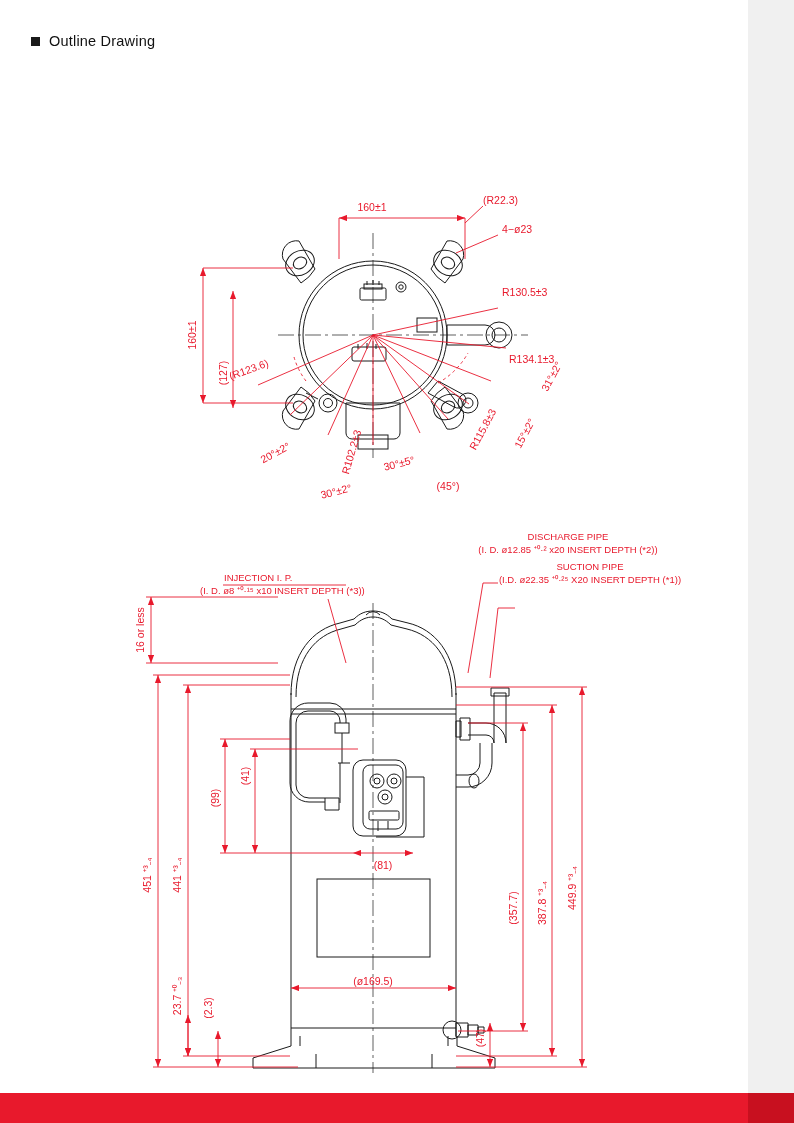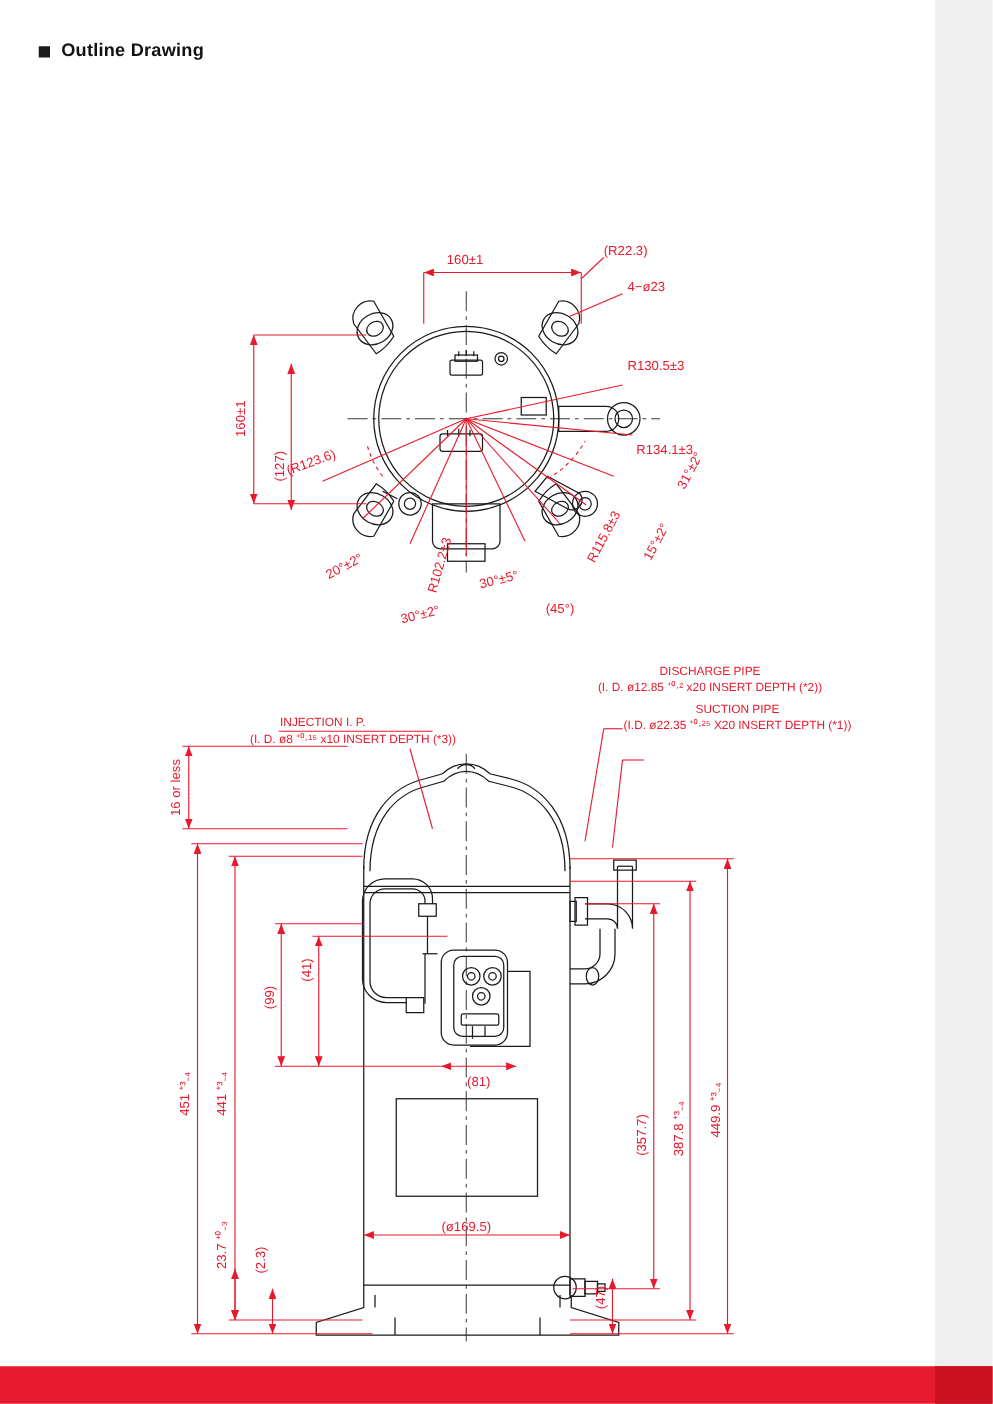--- a/index.html
+++ b/index.html
@@ -34,21 +34,21 @@
     align-items: center;
     gap: 9px;
   }
   .header .bullet {
     width: 9px; height: 9px;
     background: #1a1a1a;
     display: inline-block;
   }
   .header .title {
     font-size: 14.5px;
-    font-weight: bold;
+    font-weight: normal;
     color: #111111;
     letter-spacing: .2px;
   }
   .drawing-panel {
     position: absolute;
     left: 28px; top: 63px;
     width: 717px; height: 1017px;
     background: #fdfdfd;
     box-shadow: 0 0 0 0 transparent;
     text-align: right;

